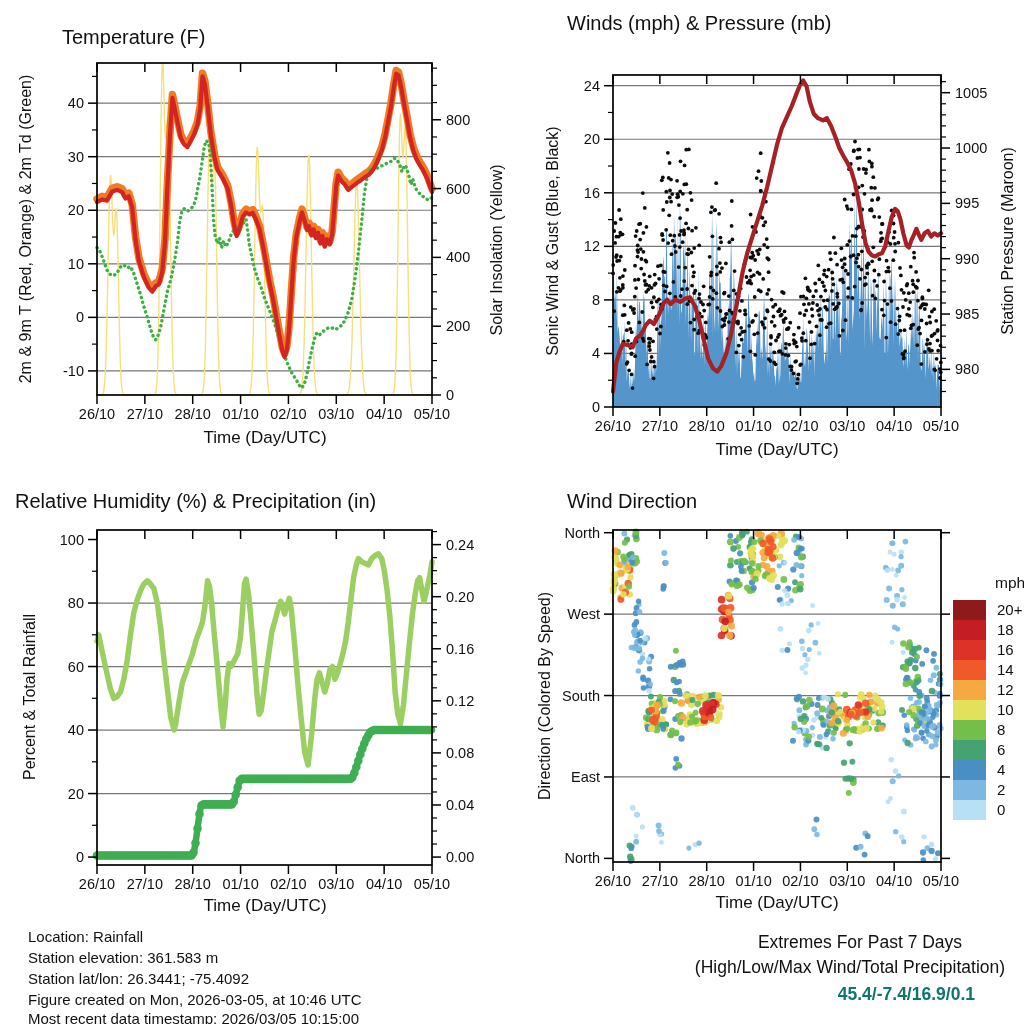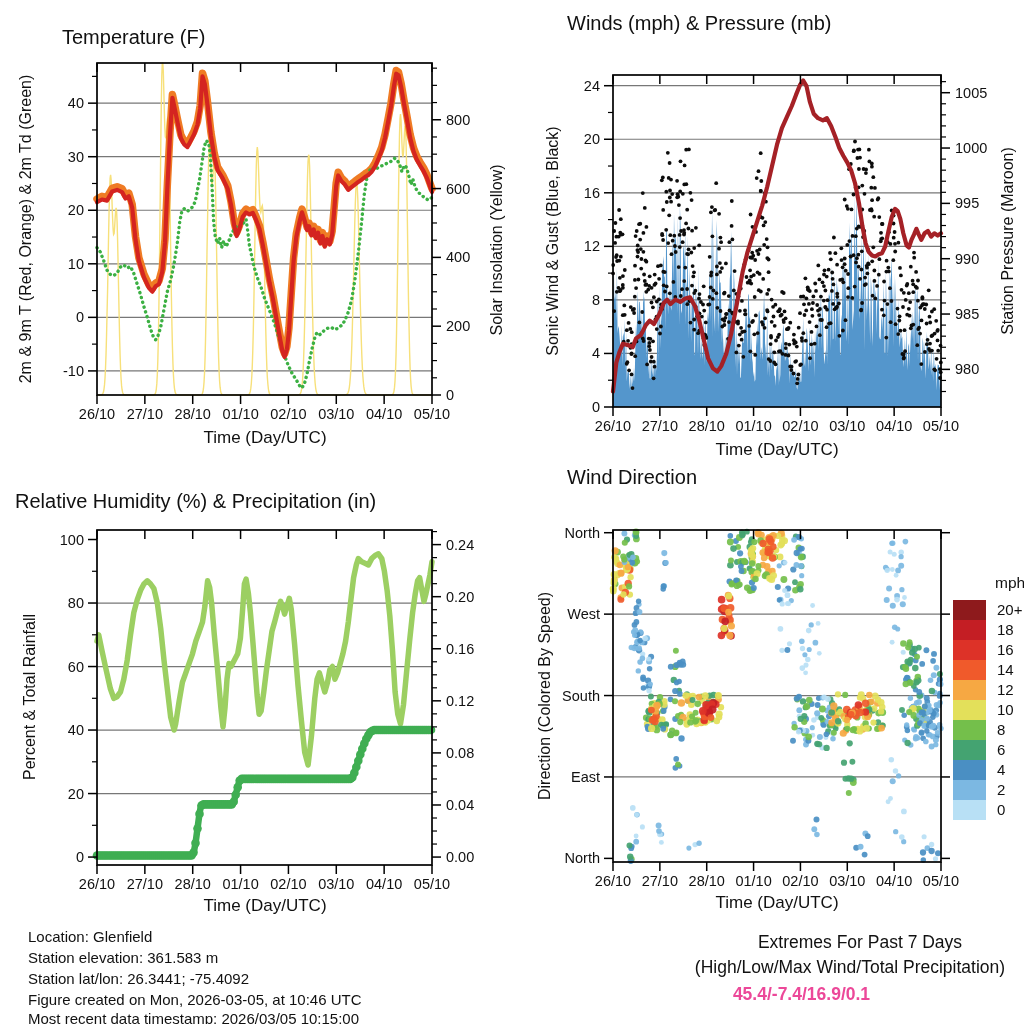--- a/index.html
+++ b/index.html
@@ -2023,37 +2023,37 @@
         <rect x="953" y="780" width="33" height="20" fill="#7cb8e2"></rect>
         <text x="997" y="795" text-anchor="start" font-size="15" fill="#111" font-family="&quot;Liberation Sans&quot;, sans-serif">2</text>
         <rect x="953" y="800" width="33" height="20" fill="#b8e0f5"></rect>
         <text x="997" y="815" text-anchor="start" font-size="15" fill="#111" font-family="&quot;Liberation Sans&quot;, sans-serif">0</text>
       </g>
   </svg>
 
   <div class="ptitle" style="left:62px;top:26px;width:410px">Temperature (F)</div>
   <div class="ptitle" style="left:567px;top:12px;width:420px">Winds (mph) &amp; Pressure (mb)</div>
   <div class="ptitle" style="left:15px;top:490px;width:480px">Relative Humidity (%) &amp; Precipitation (in)</div>
-  <div class="ptitle" style="left:567px;top:466px;width:420px">Wind Direction</div>
+  <div class="ptitle" style="left:567px;top:490px;width:420px">Wind Direction</div>
 
   <div class="xlab" style="left:155px;top:428px">Time (Day/UTC)</div>
   <div class="xlab" style="left:667px;top:440px">Time (Day/UTC)</div>
   <div class="xlab" style="left:155px;top:896px">Time (Day/UTC)</div>
   <div class="xlab" style="left:667px;top:893px">Time (Day/UTC)</div>
 
   <div class="rot" style="left:-174px;top:218px">2m &amp; 9m T (Red, Orange) &amp; 2m Td (Green)</div>
   <div class="rot" style="left:297px;top:239px">Solar Insolation (Yellow)</div>
   <div class="rot" style="left:353px;top:230px">Sonic Wind &amp; Gust (Blue, Black)</div>
   <div class="rot" style="left:808px;top:230px">Station Pressure (Maroon)</div>
   <div class="rot" style="left:-170px;top:686px">Percent &amp; Total Rainfall</div>
   <div class="rot" style="left:345px;top:685px">Direction (Colored By Speed)</div>
 
   <div class="exline" style="left:660px;top:932px;width:400px;text-align:center">Extremes For Past 7 Days</div>
   <div class="exline" style="left:640px;top:957px;width:420px;text-align:center">(High/Low/Max Wind/Total Precipitation)</div>
-  <div class="exline" style="left:644px;top:984px;width:315px;text-align:center;font-weight:bold;color:#ec4899">45.4/-7.4/16.9/0.1</div>
+  <div class="exline" style="left:660px;top:984px;width:315px;text-align:right;font-weight:bold;color:#0f766e">45.4/-7.4/16.9/0.1</div>
 
-  <div class="footline" style="top:928px">Location: Glenfield</div>
+  <div class="footline" style="top:928px">Location: Rainfall</div>
   <div class="footline" style="top:949px">Station elevation: 361.583 m</div>
   <div class="footline" style="top:970px">Station lat/lon: 26.3441; -75.4092</div>
   <div class="footline" style="top:991px">Figure created on Mon, 2026-03-05, at 10:46 UTC</div>
   <div class="footline" style="top:1010px">Most recent data timestamp: 2026/03/05 10:15:00</div>
 
 </div>
 
 </body></html>

